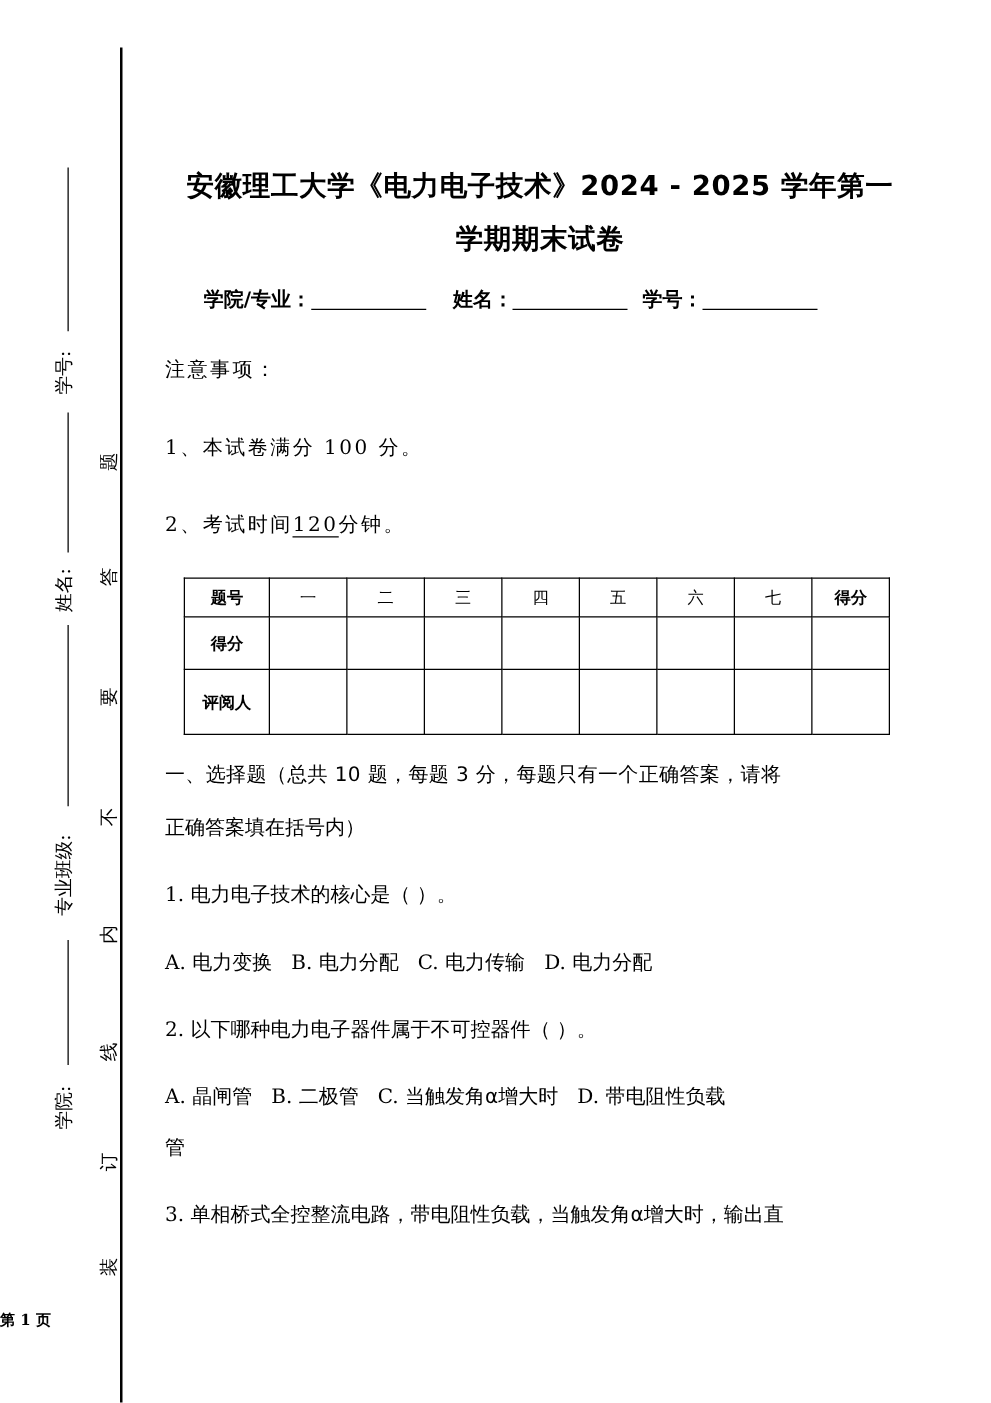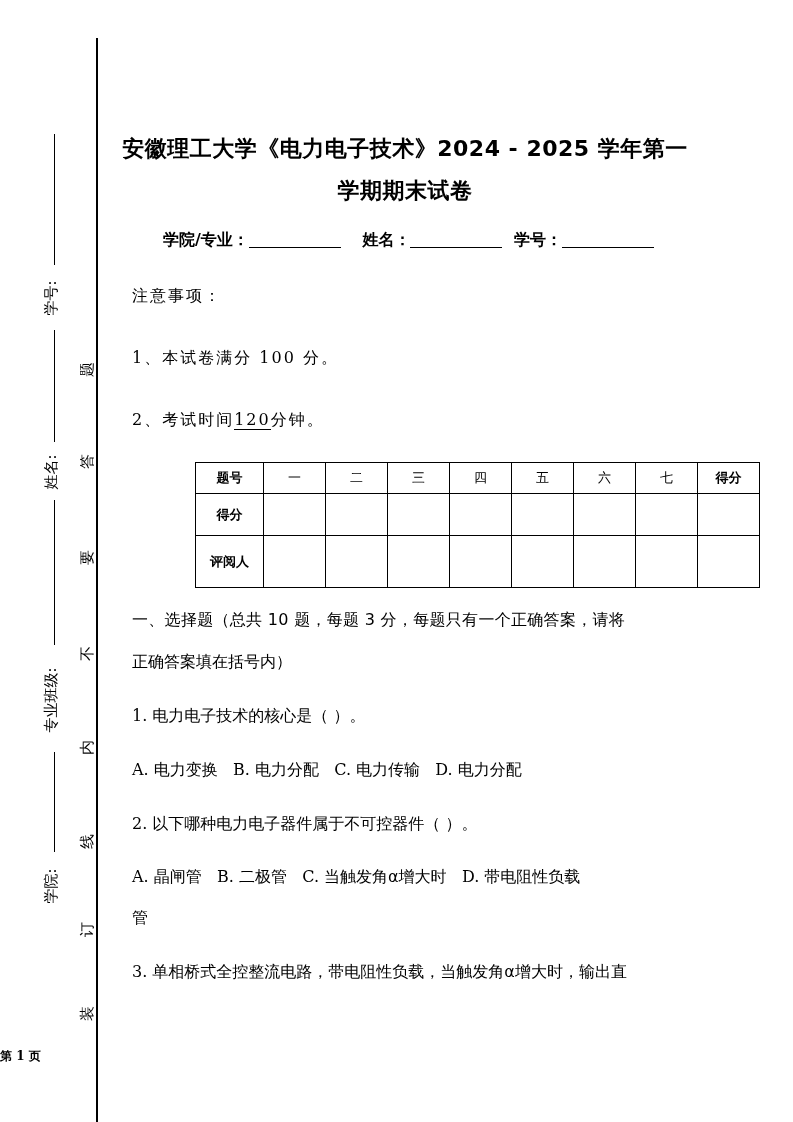--- a/index.html
+++ b/index.html
@@ -4,32 +4,32 @@
 <style>
   html, body { margin:0; padding:0; background:#ffffff; }
   body { width:793px; height:1122px; position:relative; overflow:hidden;
          font-family:"DejaVu Serif","Liberation Serif",serif; color:#000; }
   .vline { position:absolute; background:#000; width:1.5px; }
   .side-label { position:absolute; font-size:15px; white-space:nowrap;
                 transform:rotate(-90deg); transform-origin:center center;
                 font-family:"DejaVu Serif","Liberation Serif",serif; }
   .bind-char { position:absolute; font-size:15px; transform:rotate(-90deg);
                font-family:"DejaVu Serif","Liberation Serif",serif; }
-  .title { position:absolute; left:105px; width:600px; text-align:center;
+  .title { position:absolute; left:132px; width:600px; text-align:center;
            font-family:"DejaVu Sans","Liberation Sans",sans-serif; font-weight:bold;
            font-size:22px; letter-spacing:0.5px; }
   .info-line { position:absolute; top:230px; left:163px; font-size:16px; font-weight:bold;
                font-family:"DejaVu Sans","Liberation Sans",sans-serif; white-space:nowrap; }
   .blank { display:inline-block; border-bottom:1.2px solid #000; height:16px; vertical-align:-3px; }
   .para { position:absolute; left:132px; font-size:16px; white-space:nowrap; letter-spacing:2px; }
   .q { position:absolute; left:132px; font-size:16px; white-space:nowrap;
        font-family:"DejaVu Sans","Liberation Sans",sans-serif; }
   .q .lat { font-family:"DejaVu Serif","Liberation Serif",serif; }
   table.score { position:absolute; left:147px; top:462px; border-collapse:collapse;
-                font-family:"DejaVu Sans","Liberation Sans",sans-serif; font-size:13px;margin-left:48px; }
+                font-family:"DejaVu Sans","Liberation Sans",sans-serif; font-size:13px; }
   table.score td { border:1.2px solid #000; text-align:center; padding:0; }
   table.score td.h { font-weight:bold; }
   .under { border-bottom:1.2px solid #000; display:inline-block; }
   .footer { position:absolute; top:1048px; left:0; width:793px; text-align:left;
             font-size:12px; font-weight:bold; font-family:"DejaVu Serif","Liberation Serif",serif; }
 </style>
 </head>
 <body>
 
 <div class="vline" style="left:96px; top:38px; height:1084px;"></div>

